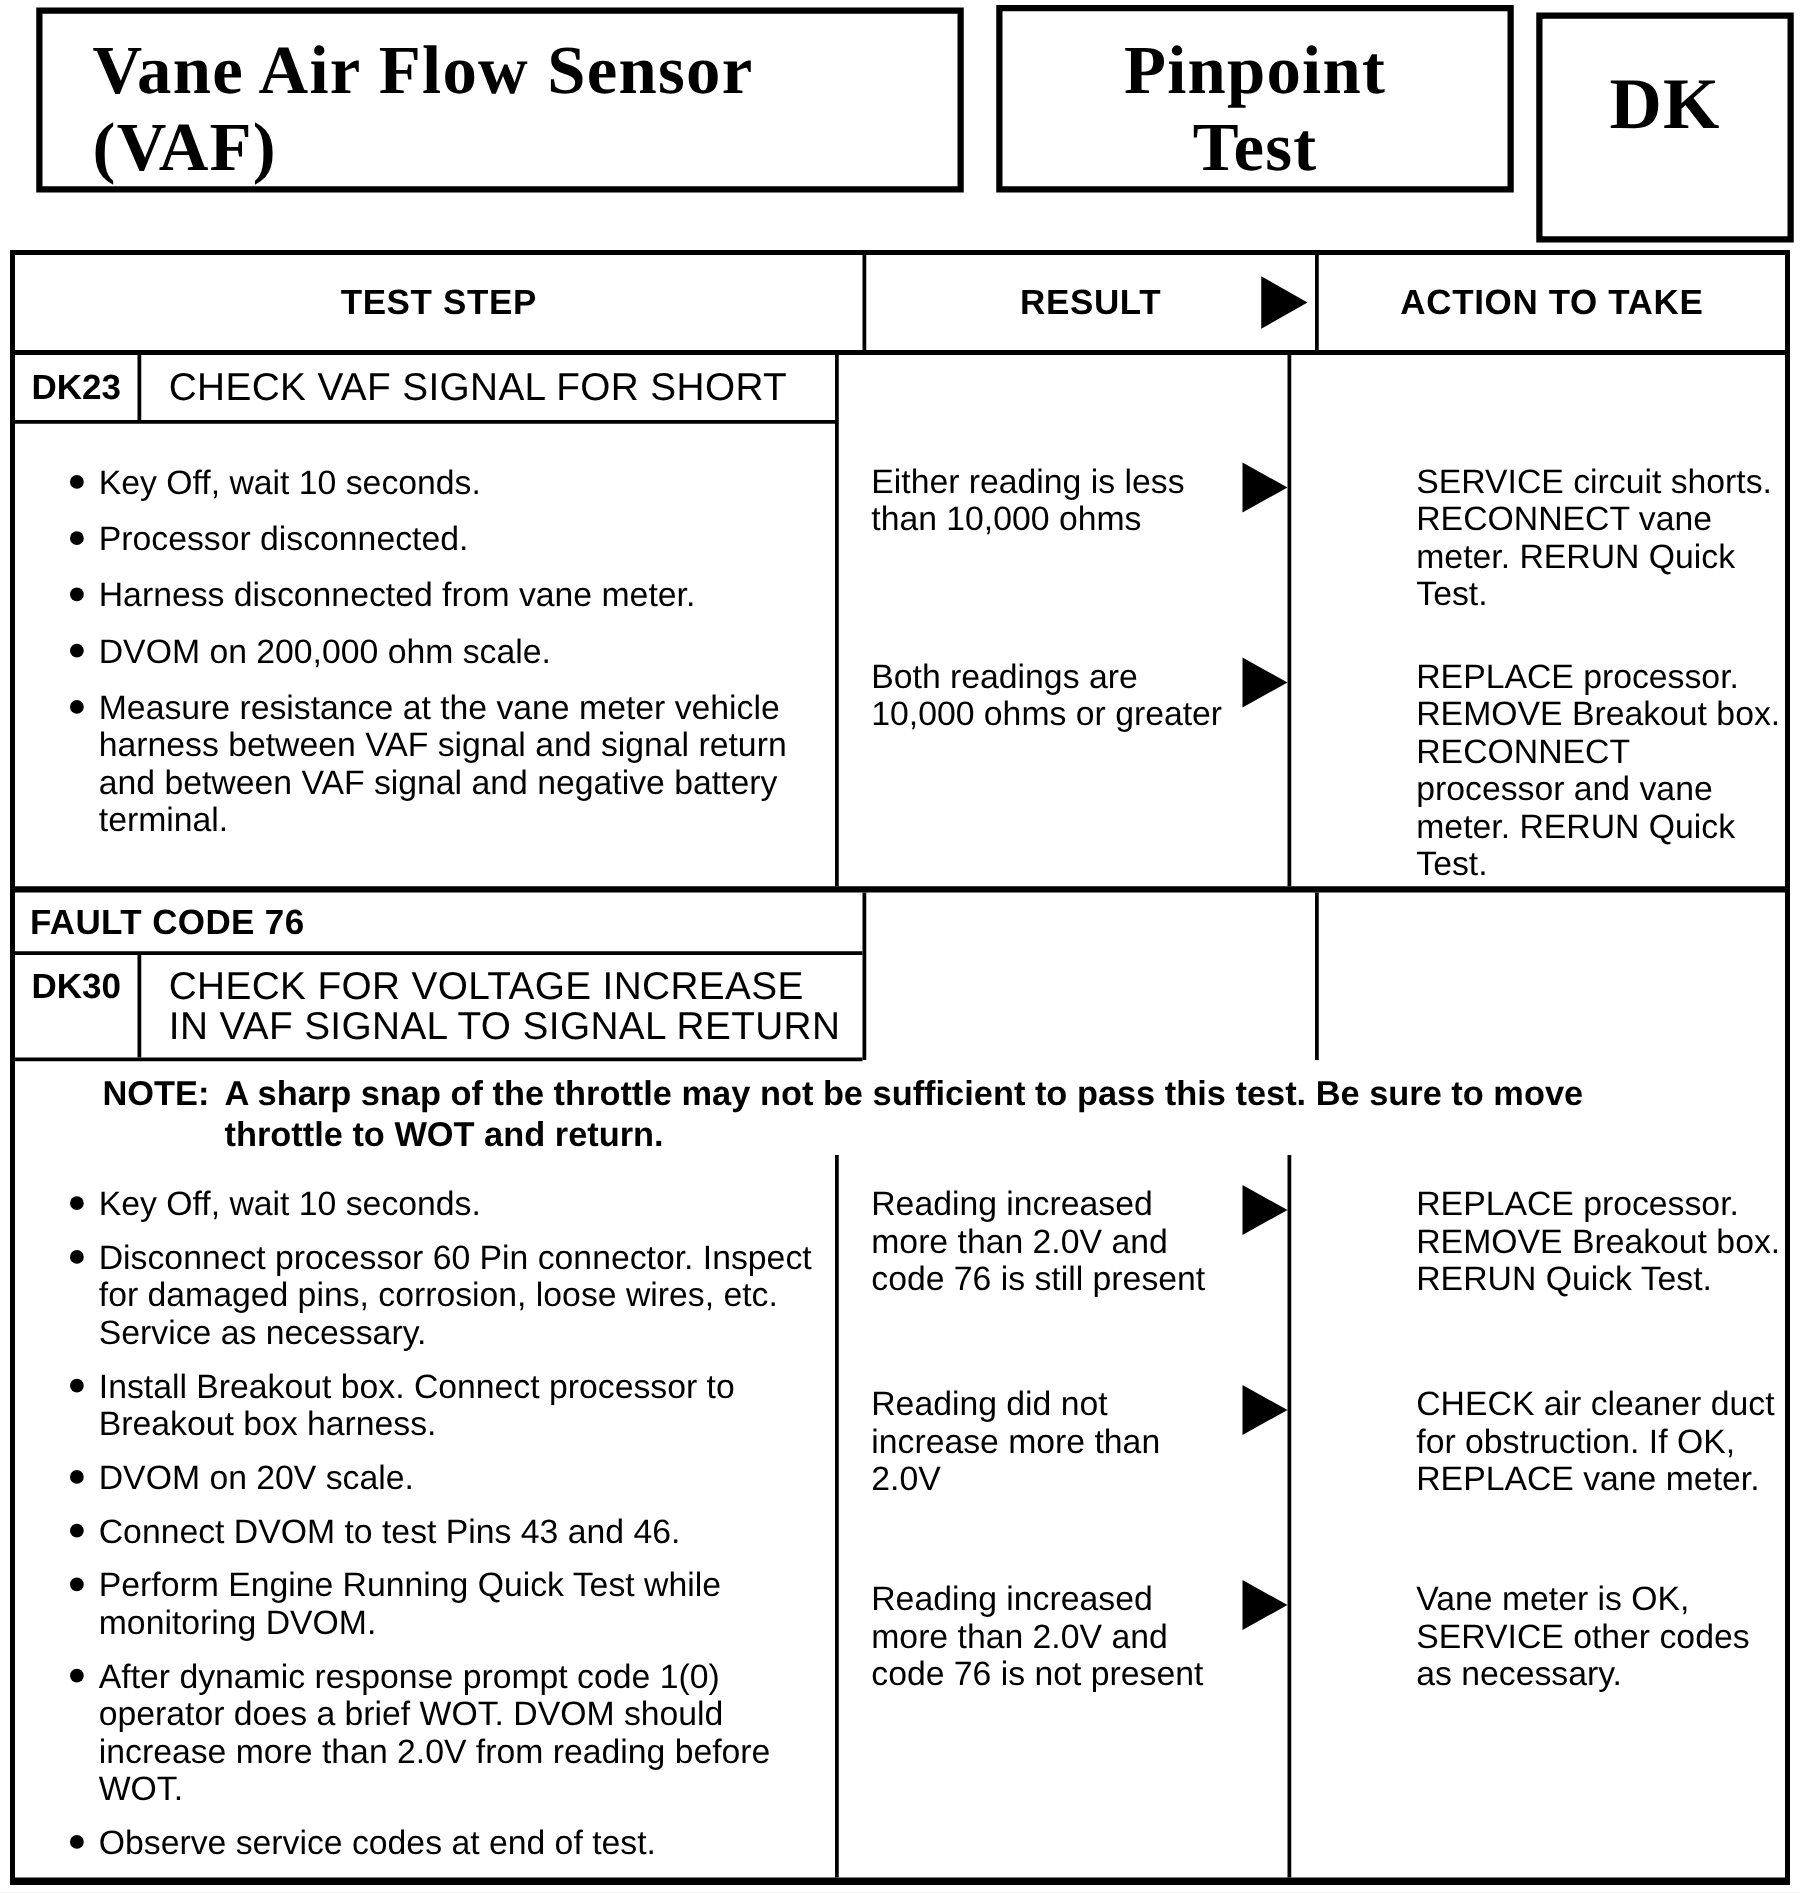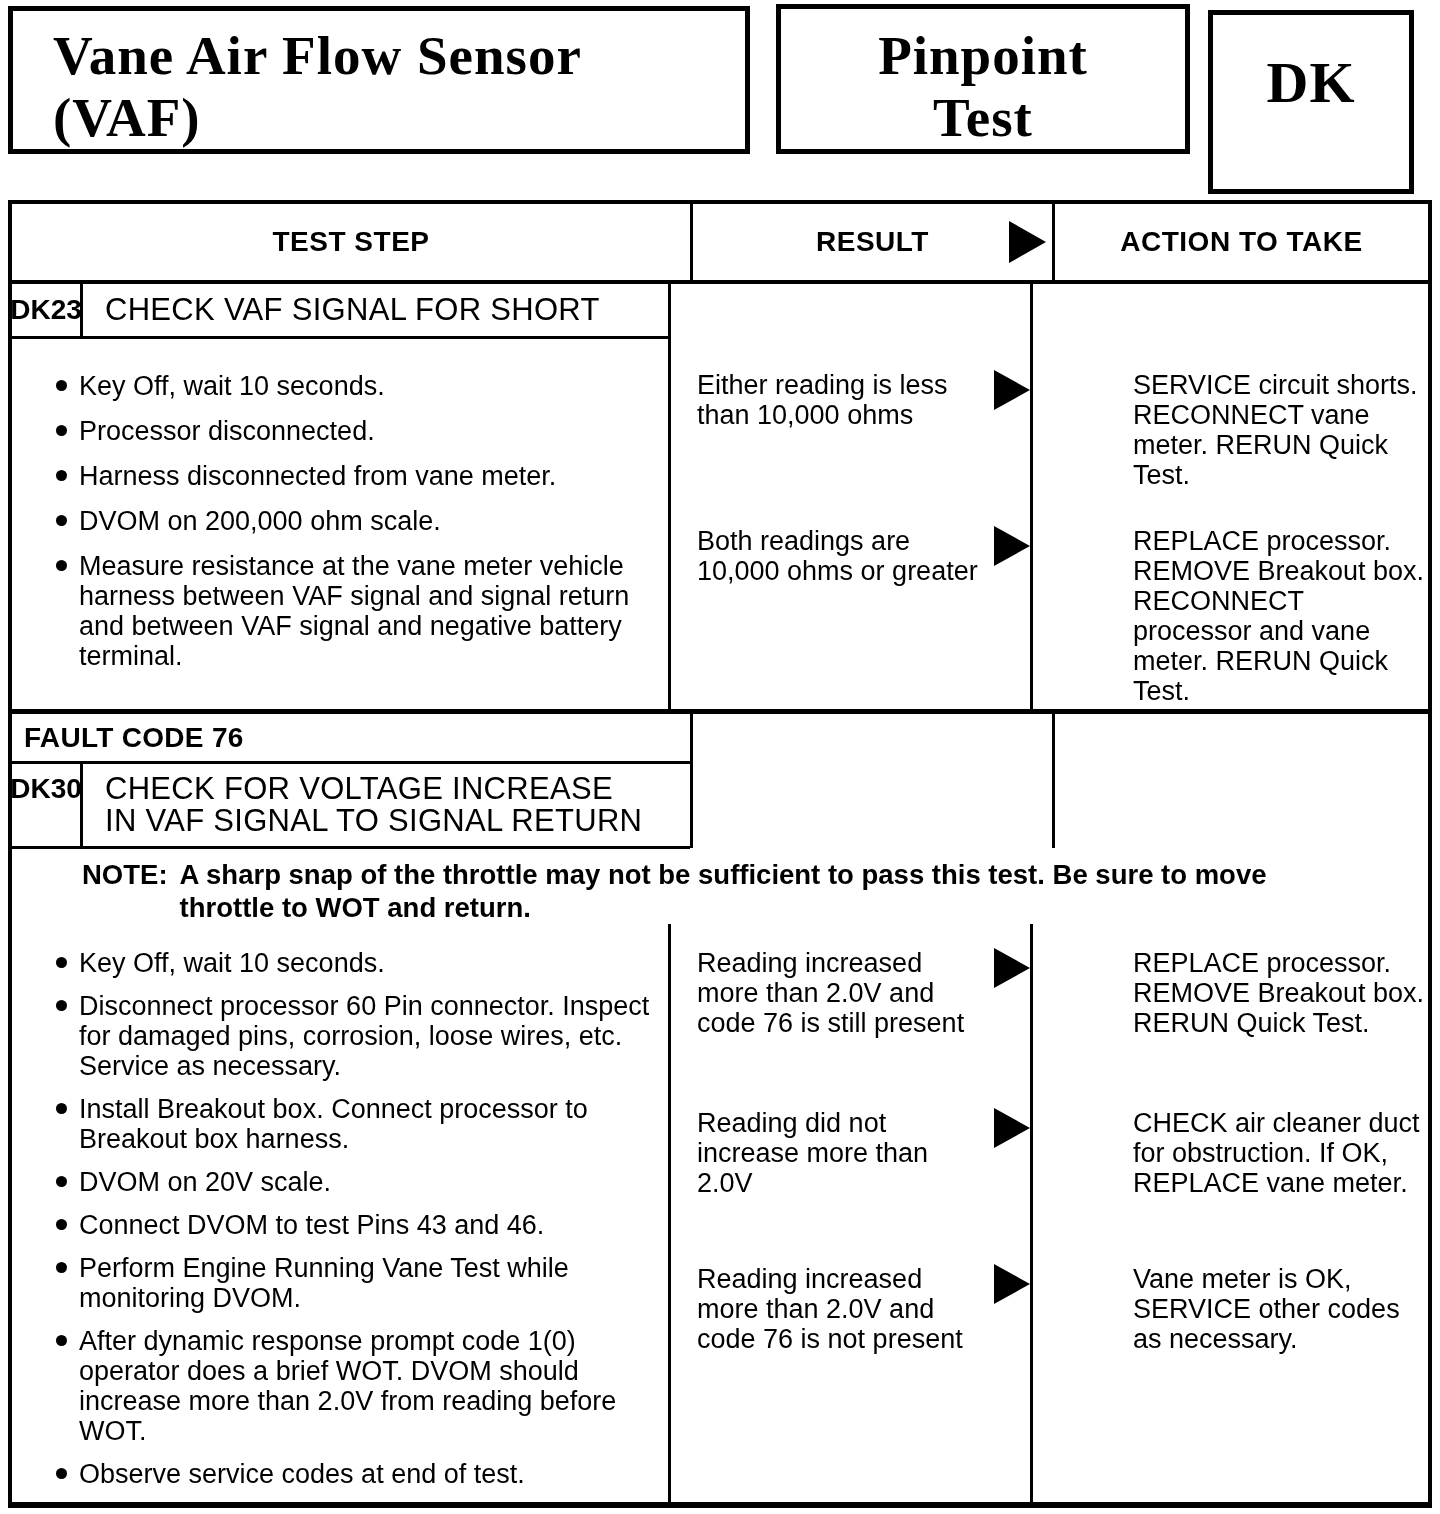--- a/index.html
+++ b/index.html
@@ -9,21 +9,21 @@
     width: 1440px;
     height: 1514px;
     background: #ffffff;
     color: #000;
     font-family: "Liberation Sans", sans-serif;
     overflow: hidden;
     margin: 0 auto;
   }
 
   
-  .mast-box { position: absolute; border: 5px solid #000; background: #fff; }
+  .mast-box { position: absolute; border: 5px solid #000; background: #fff; margin-left: 21px; }
   .title-box   { left: 8px;    top: 6px;  width: 742px; height: 148px; padding: 14px 0 0 40px; }
   .pinpoint-box{ left: 776px;  top: 4px;  width: 414px; height: 150px; text-align: center; padding-top: 16px; }
   .dk-box      { left: 1208px; top: 10px; width: 206px; height: 184px; text-align: center; }
   .serif-big {
     font-family: "Liberation Serif", serif;
     font-weight: bold;
     font-size: 55px;
     line-height: 62px;
     display: block;
     letter-spacing: 1px;
@@ -59,21 +59,21 @@
     border-left: 37px solid #000;
   }
   .th .arrow { position: absolute; right: 6px; top: 50%; margin-top: -21px; }
 
   
   .sec1 { height: 439px; border-bottom: 5px solid #000; }
 
   
   .step-head { display: flex; border-bottom: 3px solid #000; }
   .step-code {
-    width: 71px; border-right: 3px solid #000;
+    width: 101px; border-right: 3px solid #000;
     font-weight: bold; font-size: 28px;
     display: flex; justify-content: center;
   }
   .step-title { padding-left: 22px; font-size: 31px; letter-spacing: 0.3px; }
   .head-1line { height: 55px; }
   .head-1line .step-code { align-items: center; }
   .head-1line .step-title { line-height: 52px; }
   .head-2line { min-height: 84px; }
   .head-2line .step-code { align-items: flex-start; padding-top: 9px; }
   .head-2line .step-title { padding-top: 9px; padding-bottom: 9px; line-height: 32px; width: 560px; }
@@ -201,21 +201,21 @@
     </div>
 
     <div class="row3 sec2b">
       <div class="c1">
         <ul class="bullets">
           <li><span class="dot"></span><span>Key Off, wait 10 seconds.</span></li>
           <li><span class="dot"></span><span>Disconnect processor 60 Pin connector. Inspect for damaged pins, corrosion, loose wires, etc. Service as necessary.</span></li>
           <li><span class="dot"></span><span>Install Breakout box. Connect processor to Breakout box harness.</span></li>
           <li><span class="dot"></span><span>DVOM on 20V scale.</span></li>
           <li><span class="dot"></span><span>Connect DVOM to test Pins 43 and 46.</span></li>
-          <li><span class="dot"></span><span>Perform Engine Running Vane Test while monitoring DVOM.</span></li>
+          <li><span class="dot"></span><span>Perform Engine Running Quick Test while monitoring DVOM.</span></li>
           <li><span class="dot"></span><span>After dynamic response prompt code 1(0) operator does a brief WOT. DVOM should increase more than 2.0V from reading before WOT.</span></li>
           <li><span class="dot"></span><span>Observe service codes at end of test.</span></li>
         </ul>
       </div>
       <div class="c2 res-col">
         <div class="res-block mh160">
           <p>Reading increased more than 2.0V and code 76 is still present</p>
           <span class="arrow"></span>
         </div>
         <div class="res-block">

